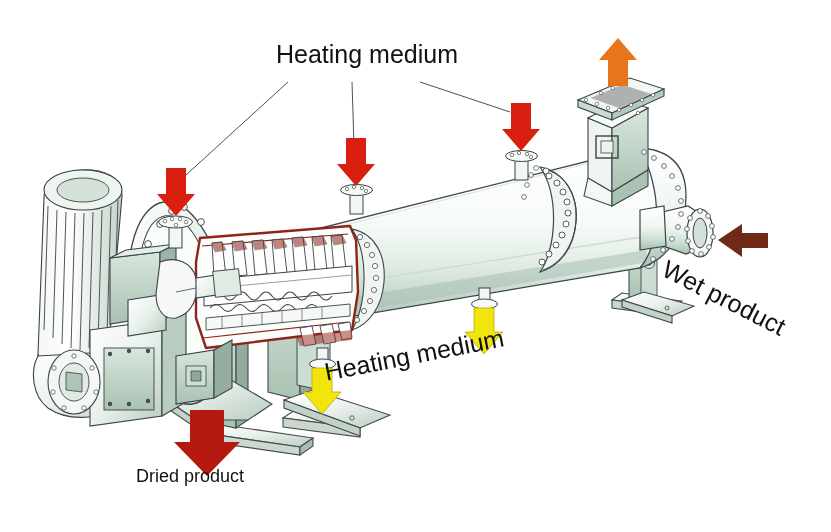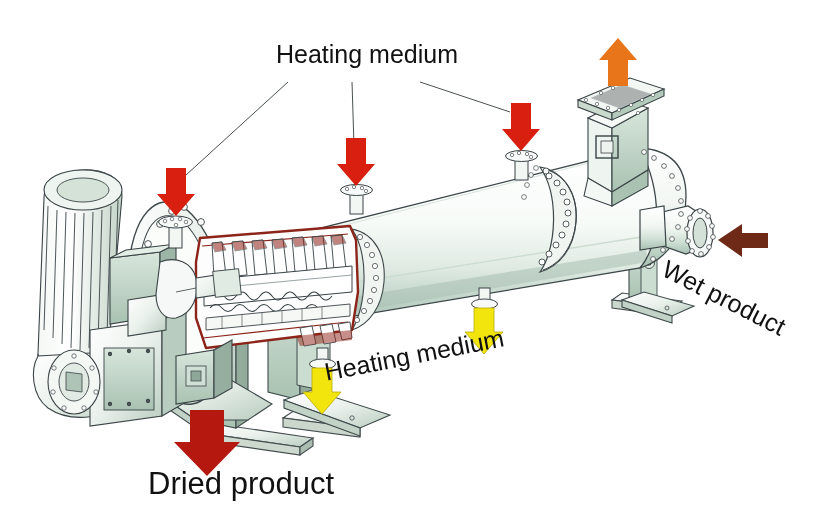--- a/index.html
+++ b/index.html
@@ -16,21 +16,21 @@
     font-family:"Liberation Sans", sans-serif;
     color:#111111;
     white-space:nowrap;
     font-weight:400;
     letter-spacing:0px;
   }
   #lbl-heating-top{left:276px;top:40px;font-size:25px;}
   #lbl-vapour{left:645px;top:40px;font-size:25px;}
   #lbl-heating-bottom{left:325px;top:358px;font-size:25px;transform:rotate(-11deg);transform-origin:0 50%;}
   #lbl-wet{left:664px;top:253px;font-size:25px;transform:rotate(27deg);transform-origin:0 50%;}
-  #lbl-dried{left:148px;top:466px;font-size:31px;}
+  #lbl-dried{left:136px;top:466px;font-size:18px;}
 </style>
 </head>
 <body>
 
 <div id="stage">
 
   <svg width="831" height="532" viewBox="0 0 831 532" xmlns="http://www.w3.org/2000/svg">
     <defs>
       <linearGradient id="shellGrad" x1="0" y1="0" x2="0" y2="1">
         <stop offset="0%" stop-color="#ffffff"></stop>

